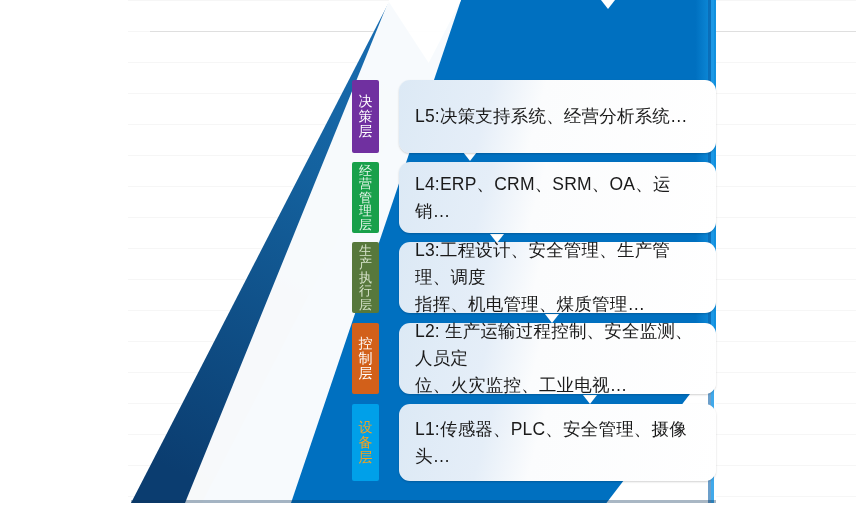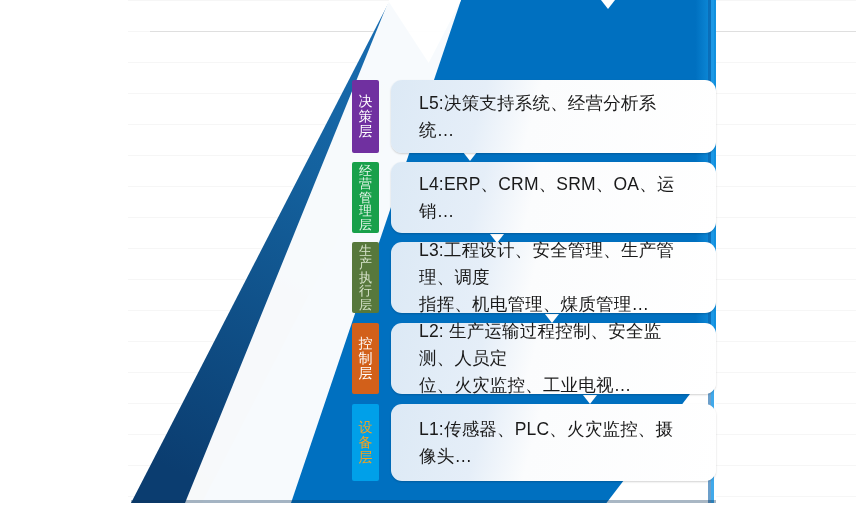--- a/index.html
+++ b/index.html
@@ -61,29 +61,29 @@
     color:#ffffff;
     font-size:14px;
     line-height:15px;
     letter-spacing:0px;
     font-weight:400;
     box-sizing:border-box;
     padding:2px 0;
   }
   .tag span{display:block;text-align:center;}
   .card{
-    margin-left:12px;
+    margin-left:20px;
     flex:1 1 auto;
     background:linear-gradient(105deg,#dce9f5 0%,#e5eef8 28%,#fbfcfd 44%,#ffffff 100%);
     border-radius:11px;
     box-shadow:0 1px 2px rgba(0,0,0,0.18);
     display:flex;
     align-items:center;
     box-sizing:border-box;
-    padding:0 28px;
+    padding:0 16px;
   }
   .card-text{
     color:#1a1a1a;
     font-size:17.5px;
     line-height:27px;
     letter-spacing:0.2px;
     white-space:pre-line;
   }
 
   
@@ -192,18 +192,18 @@
       </div>
     </div>
 
     <div class="row" style="top:404px;height:77px;width:364px;">
       <div class="tag" style="background:#00a0e9;color:#f6a21d;">
         <span>设</span>
         <span>备</span>
         <span>层</span>
       </div>
       <div class="card">
-        <div class="card-text">L1:传感器、PLC、火灾监控、摄像头…</div>
+        <div class="card-text">L1:传感器、PLC、安全管理、摄像头…</div>
       </div>
     </div>
 
   </div>
 </div>
 
 </body></html>

